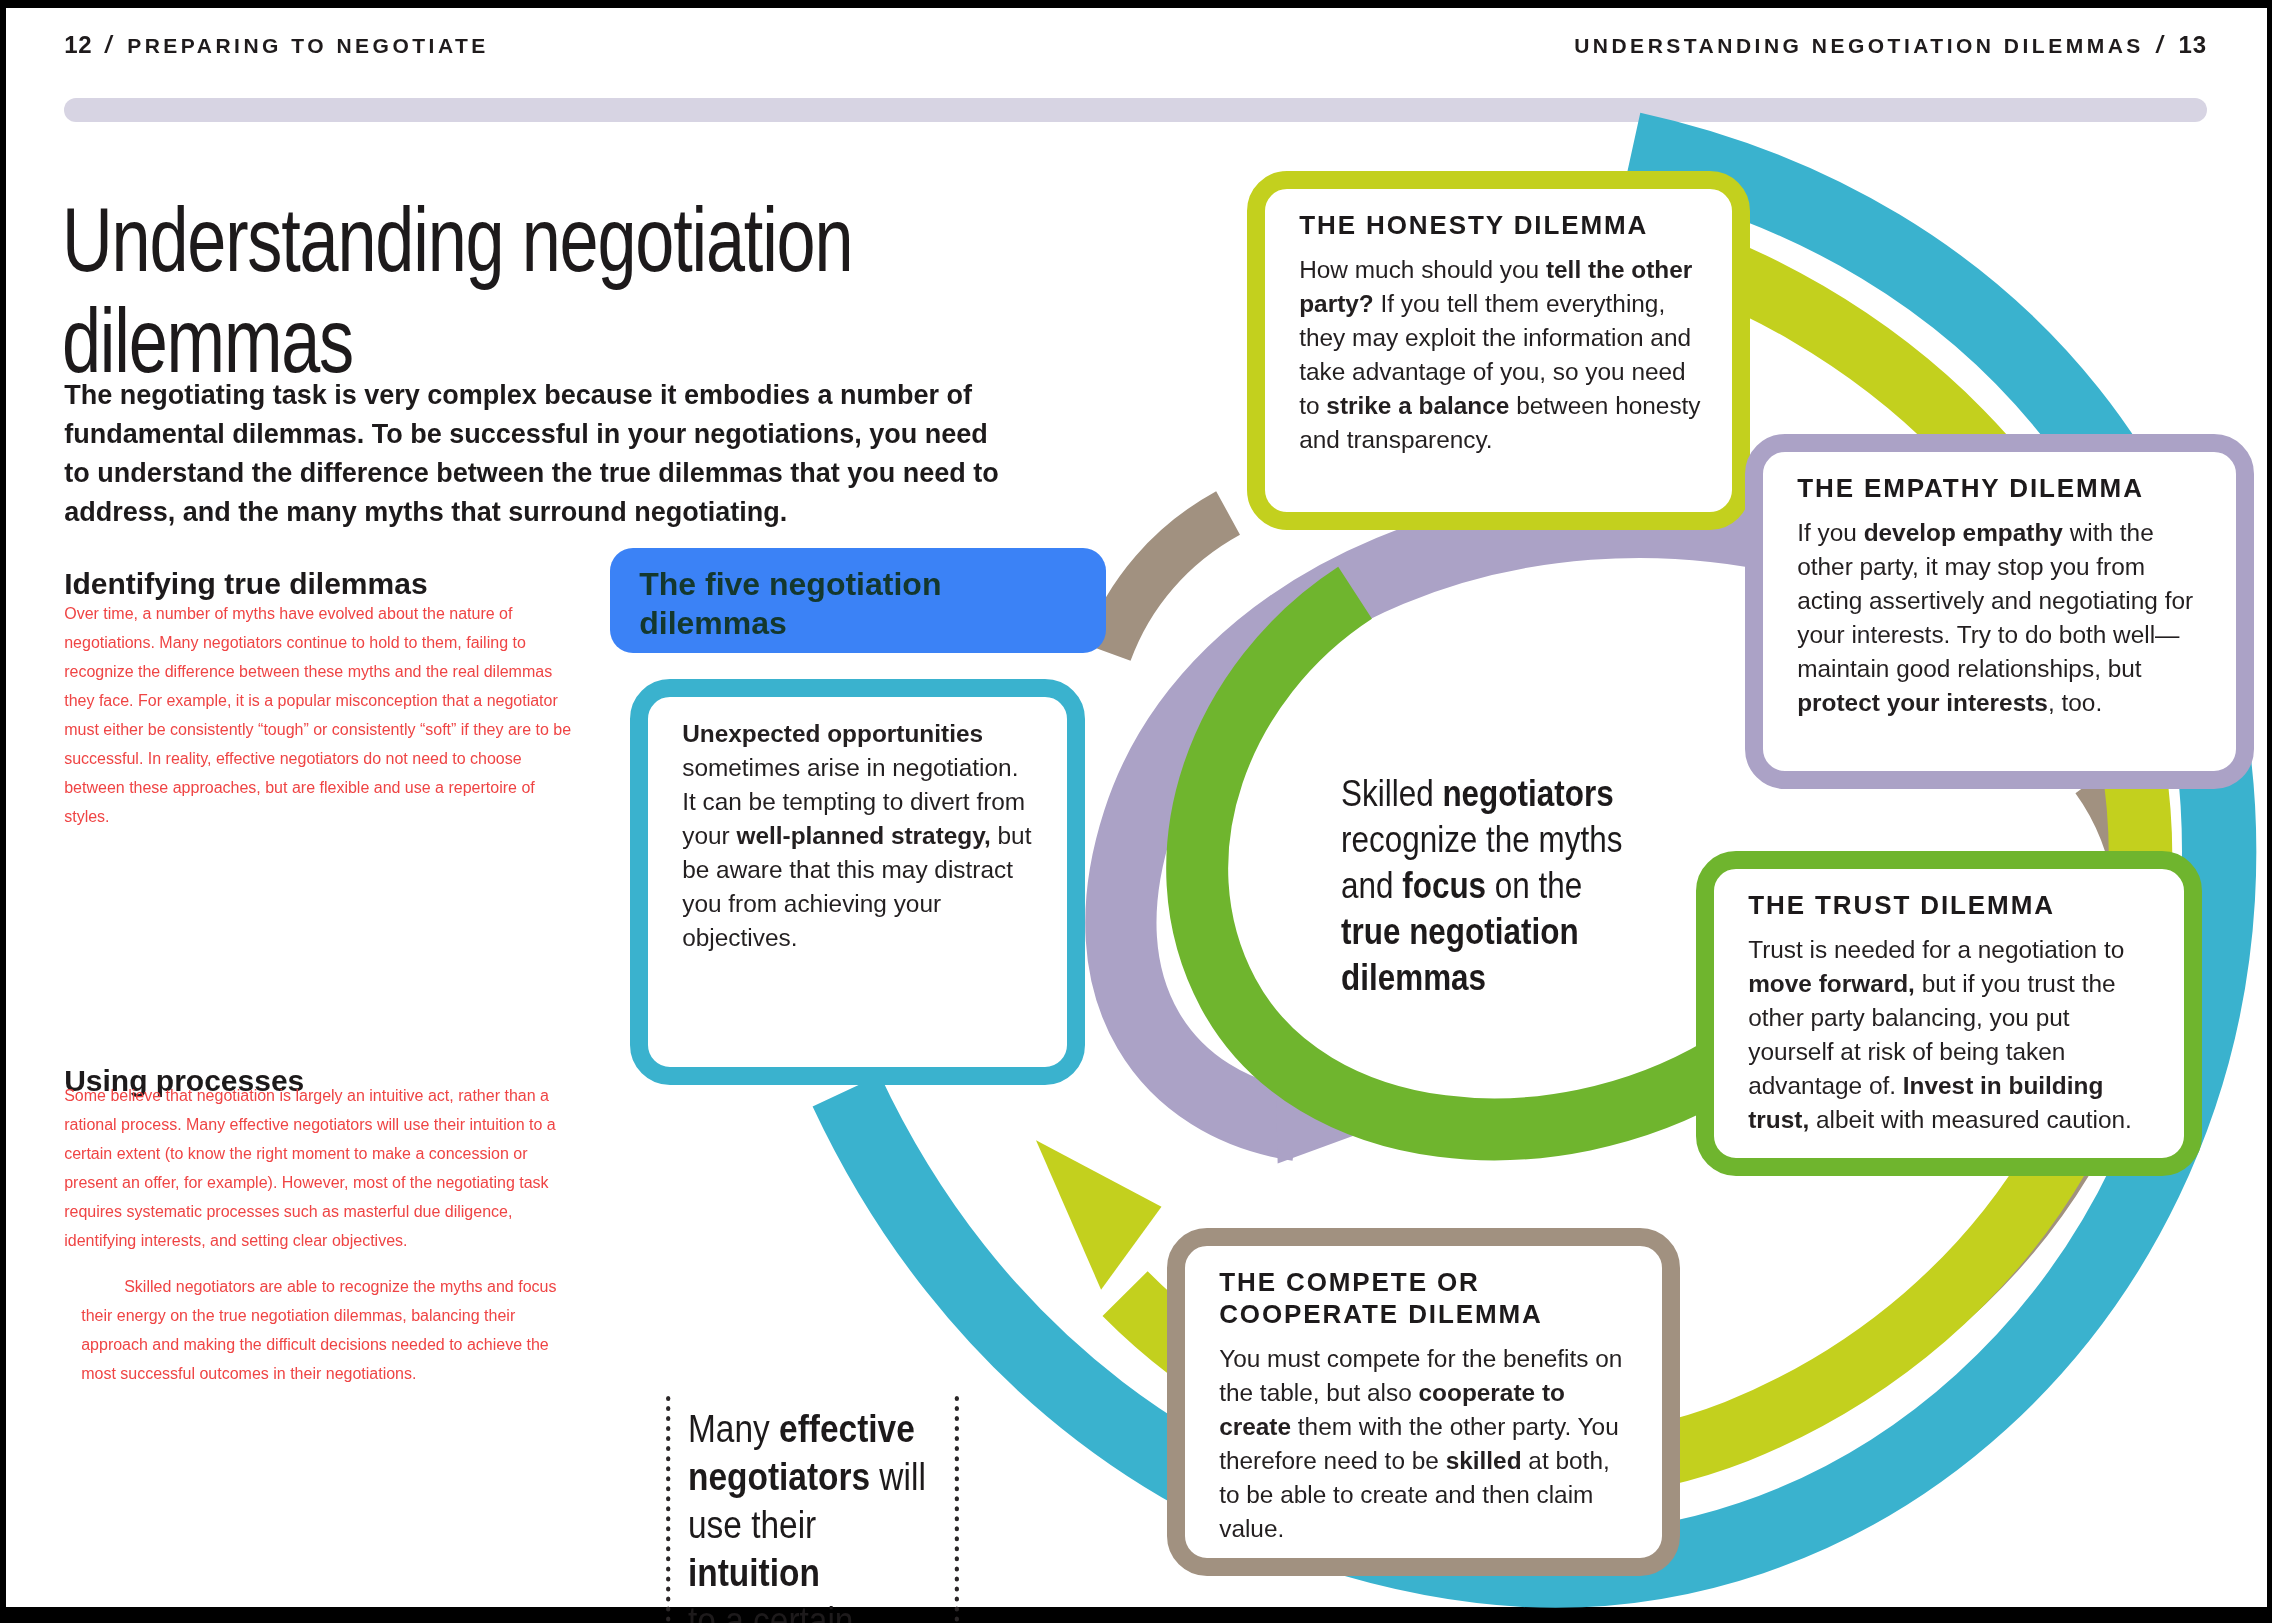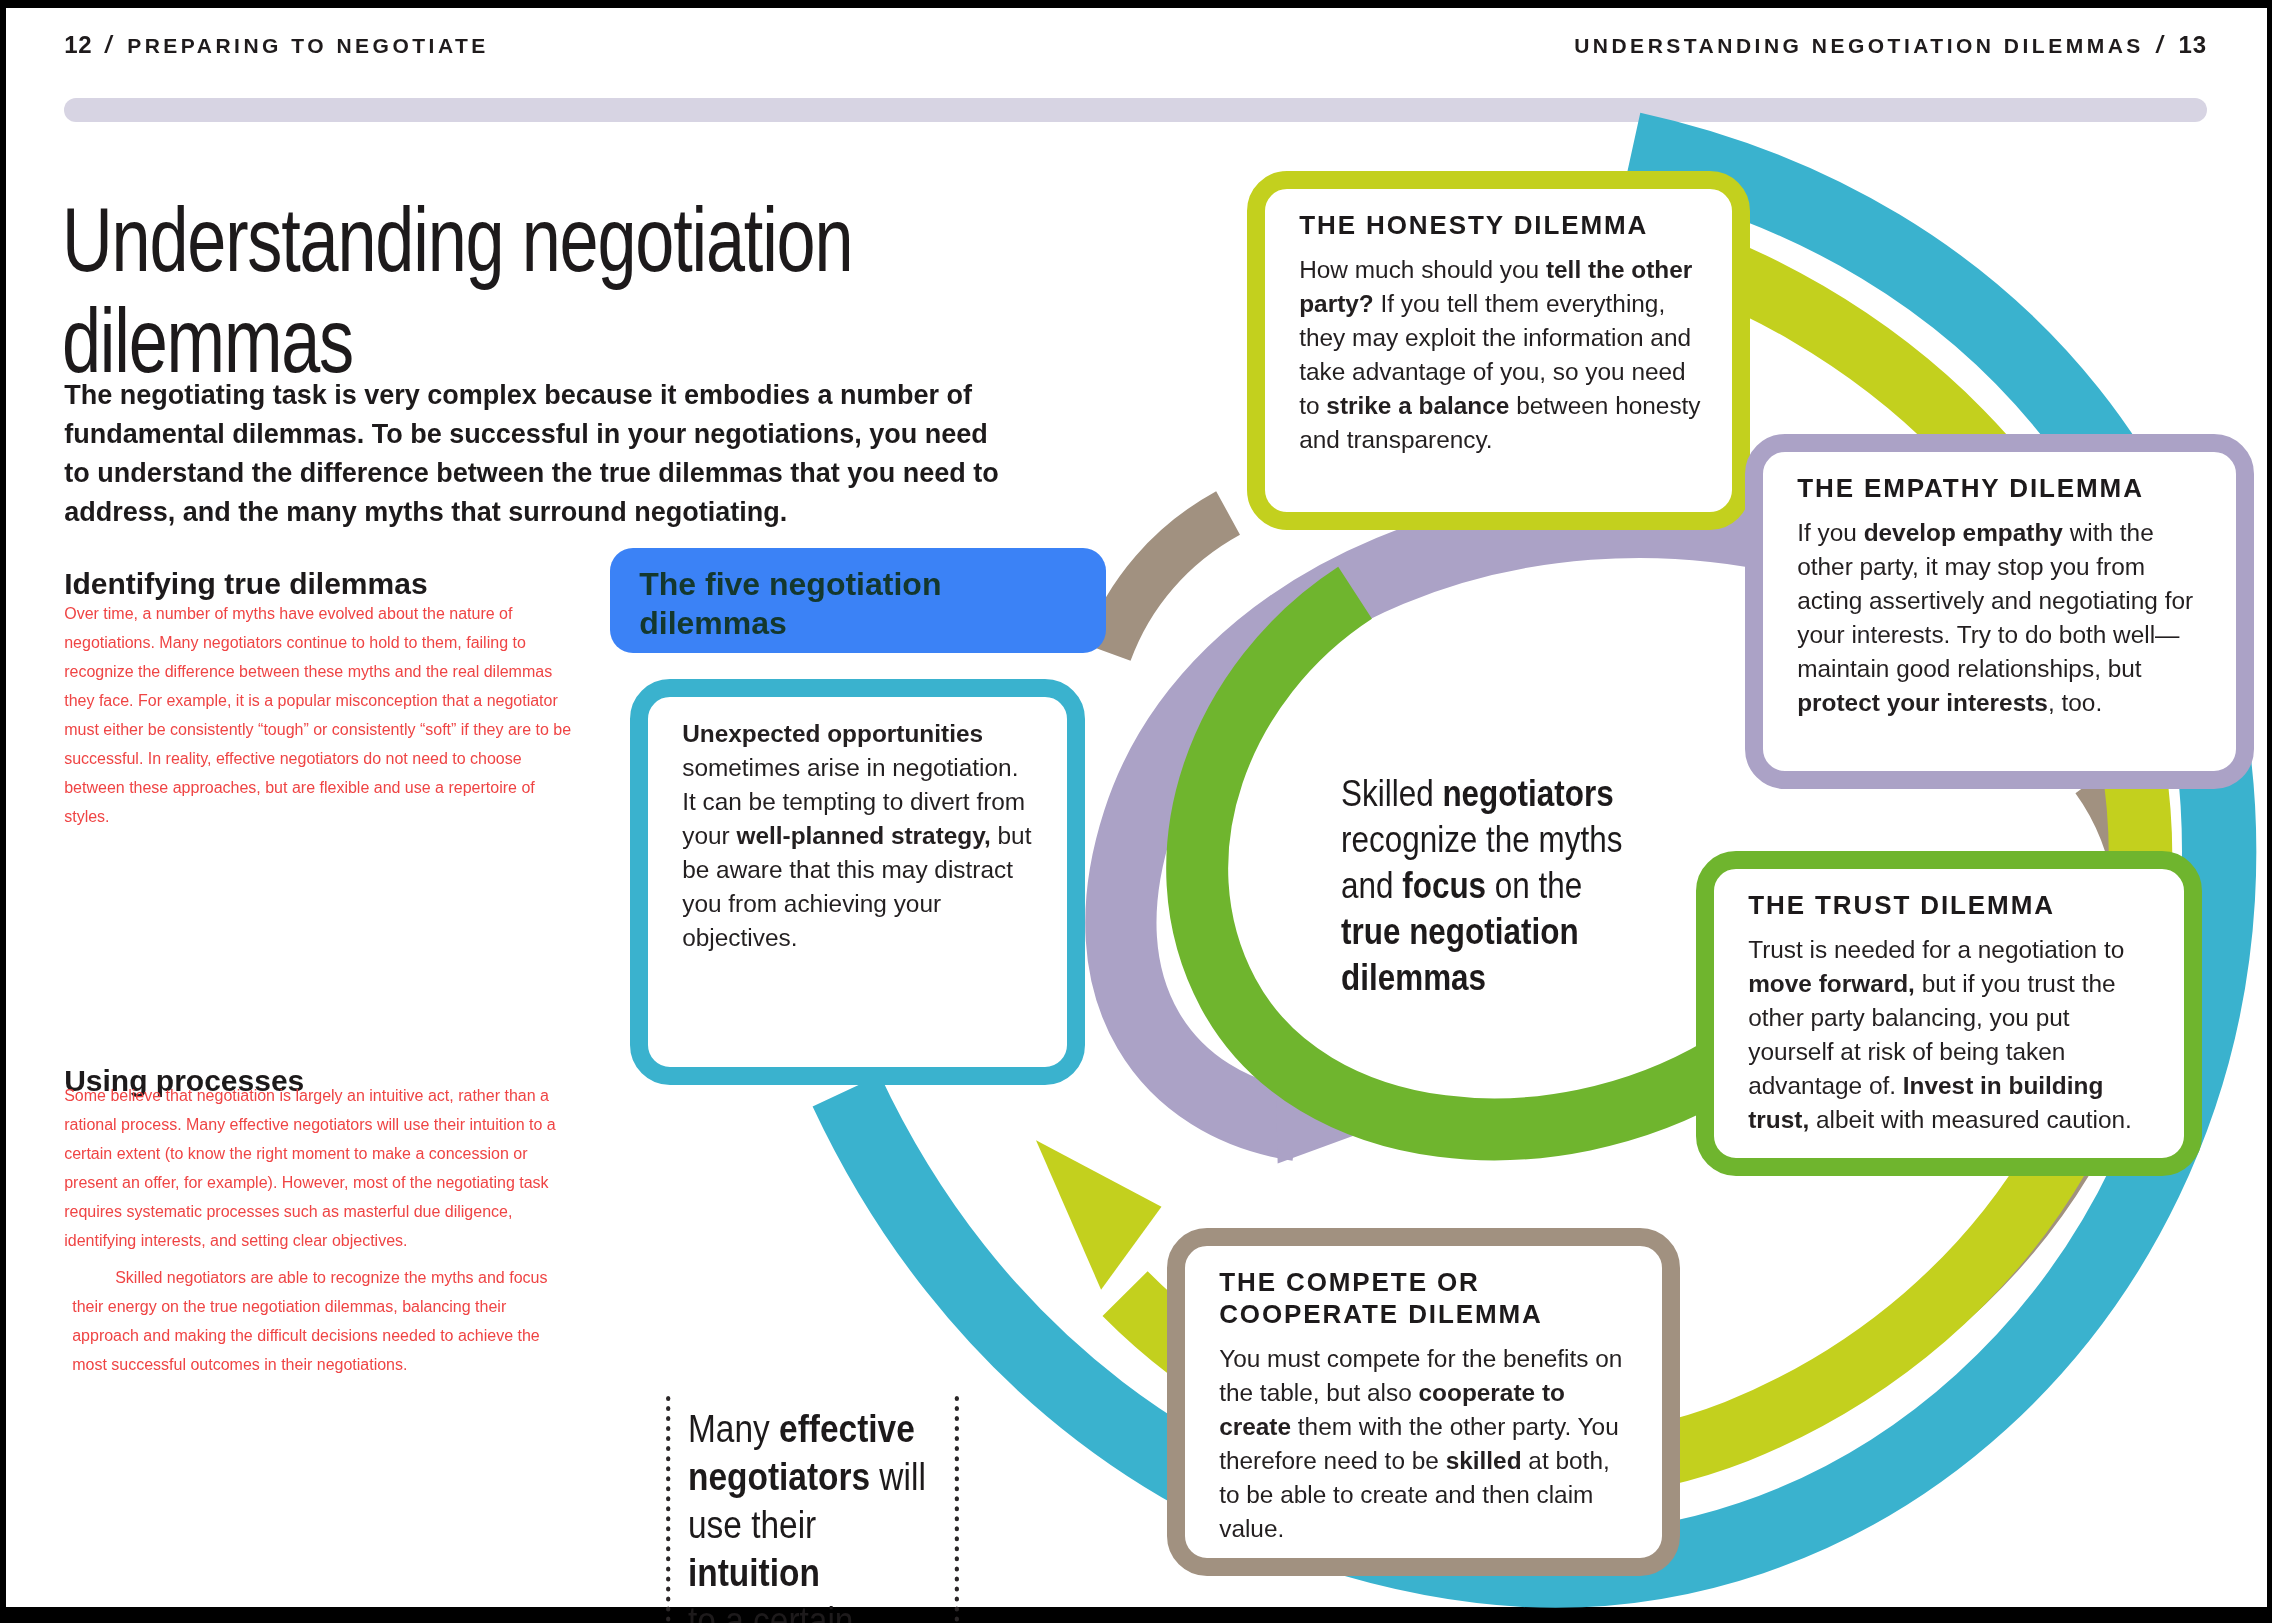--- a/index.html
+++ b/index.html
@@ -89,21 +89,21 @@
 
   <h1 class="title">Understanding negotiation<br>dilemmas</h1>
   <p class="intro">The negotiating task is very complex because it embodies a number of fundamental dilemmas. To be successful in your negotiations, you need to understand the difference between the true dilemmas that you need to address, and the many myths that surround negotiating.</p>
 
   <h2 class="sec-head sec-head-1">Identifying true dilemmas</h2>
   <p class="body-col p1">Over time, a number of myths have evolved about the nature of negotiations. Many negotiators continue to hold to them, failing to recognize the difference between these myths and the real dilemmas they face. For example, it is a popular misconception that a negotiator must either be consistently “tough” or consistently “soft” if they are to be successful. In reality, effective negotiators do not need to choose between these approaches, but are flexible and use a repertoire of styles.</p>
 
   <h2 class="sec-head sec-head-2">Using processes</h2>
   <div class="body-col p2">
     <p style="margin:0">Some believe that negotiation is largely an intuitive act, rather than a rational process. Many effective negotiators will use their intuition to a certain extent (to know the right moment to make a concession or present an offer, for example). However, most of the negotiating task requires systematic processes such as masterful due diligence, identifying interests, and setting clear objectives.</p>
-    <p class="p3-indent" style="margin:8px">Skilled negotiators are able to recognize the myths and focus their energy on the true negotiation dilemmas, balancing their approach and making the difficult decisions needed to achieve the most successful outcomes in their negotiations.</p>
+    <p class="p3-indent" style="margin:17px">Skilled negotiators are able to recognize the myths and focus their energy on the true negotiation dilemmas, balancing their approach and making the difficult decisions needed to achieve the most successful outcomes in their negotiations.</p>
   </div>
 
   <div class="diagram-label" style="background: #3b82f6; color: rgb(20, 56, 46);">The five negotiation<br>dilemmas</div>
 
   <div class="callout box-honesty" style="border-color: rgb(195, 208, 30); margin-left: 32px;">
     <div class="box-title">THE HONESTY DILEMMA</div>
     <div class="box-body"><span>How much should you </span><strong>tell the other party?</strong><span> If you tell them everything, they may exploit the information and take advantage of you, so you need to </span><strong>strike a balance</strong><span> between honesty and transparency.</span></div>
   </div>
   <div class="callout box-empathy" style="border-color: rgb(171, 162, 198);">
     <div class="box-title">THE EMPATHY DILEMMA</div>

